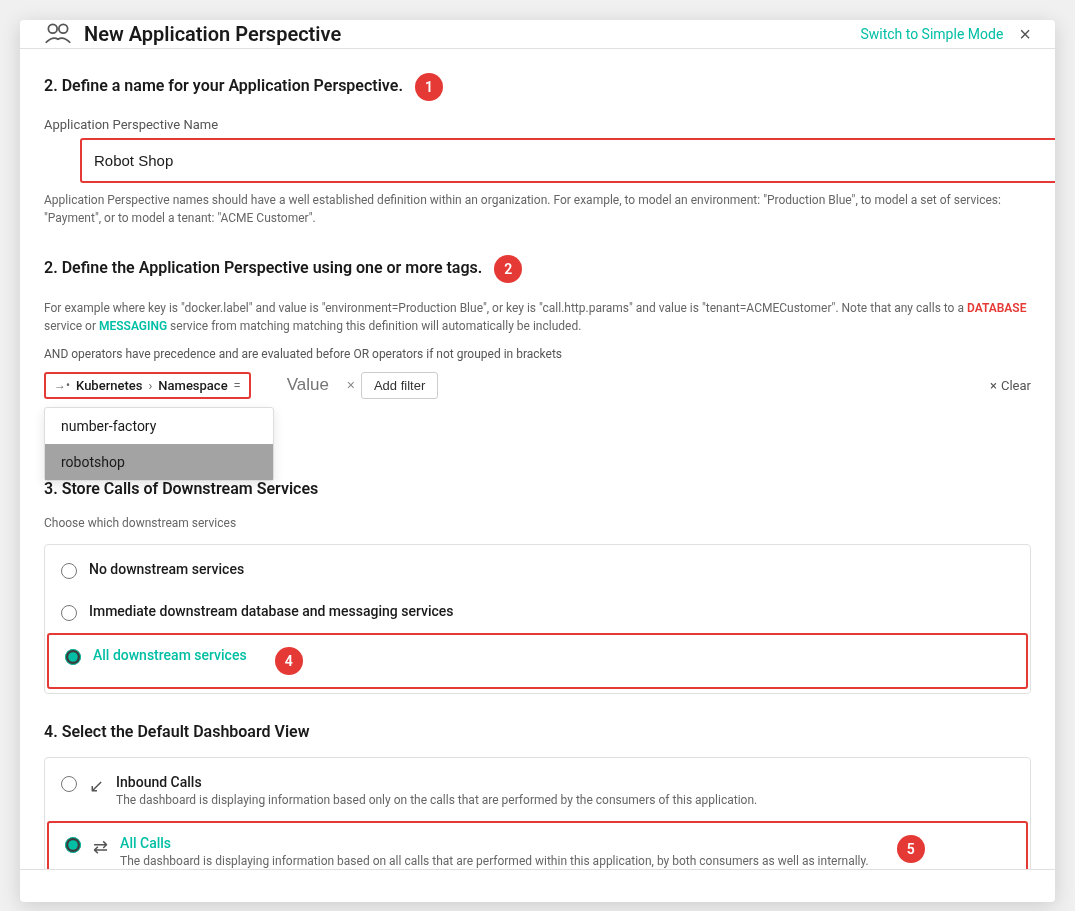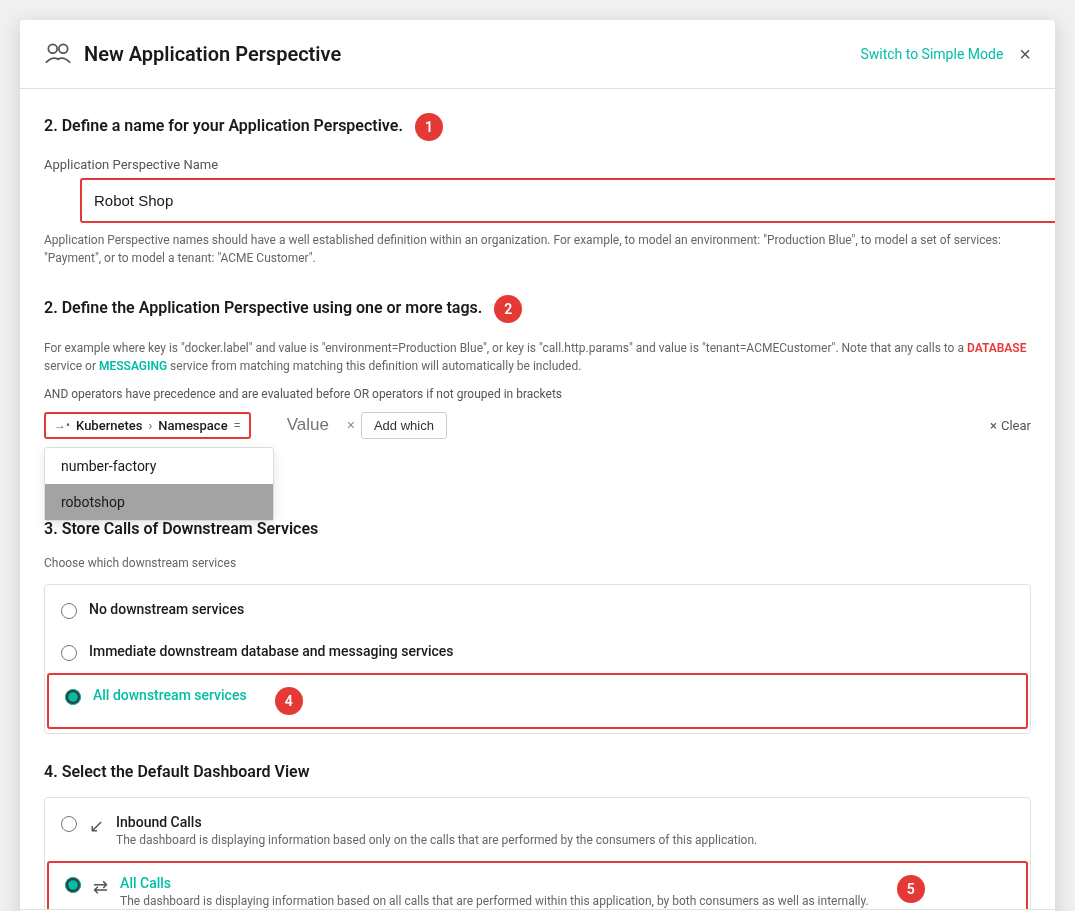--- a/index.html
+++ b/index.html
@@ -18,21 +18,21 @@
       max-width: 100%;
       border-radius: 4px;
       box-shadow: 0 4px 20px rgba(0,0,0,0.15);
       position: relative;
       overflow: visible;
     }
     .modal-header {
       display: flex;
       align-items: center;
       justify-content: space-between;
-      padding: 20px 24px;
+      padding: 0 24px;
       border-bottom: 1px solid #e0e0e0;
     }
     .modal-title-area {
       display: flex;
       align-items: center;
       gap: 12px;
     }
     .modal-title {
       font-size: 20px;
       font-weight: 600;
@@ -323,21 +323,21 @@
             <span class="arrow-icon">→•</span>
             <span class="tag-part">Kubernetes</span>
             <span class="equals-part">›</span>
             <span class="tag-part">Namespace</span>
             <span class="equals-part">=</span>
           </div>
           <div class="value-input-wrap">
             <input type="text" class="value-input" placeholder="Value" style="">
             <button class="value-clear-btn">×</button>
           </div>
-          <button class="add-filter-btn">Add which</button>
+          <button class="add-filter-btn">Add filter</button>
           <div class="clear-link">
             <span>×</span>
             <span>Clear</span>
           </div>
         </div>
 
         <div class="dropdown-menu">
           <div class="dropdown-item">number-factory</div>
           <div class="dropdown-item selected">robotshop</div>
         </div>

